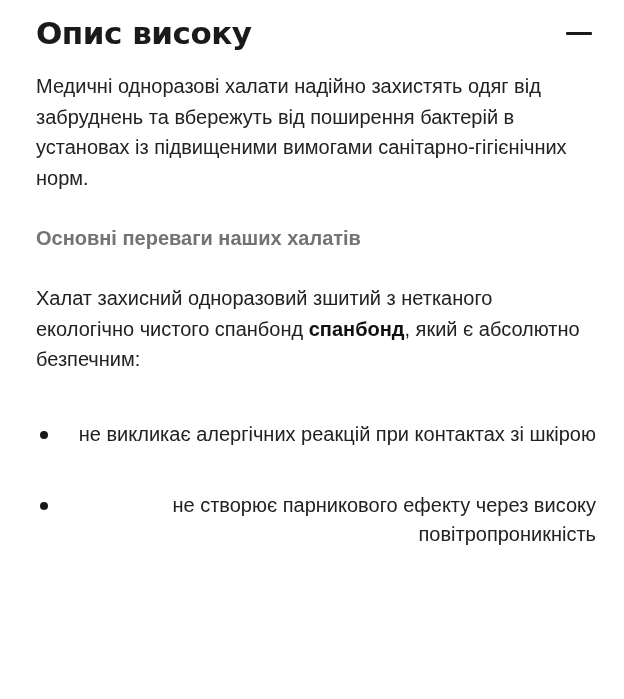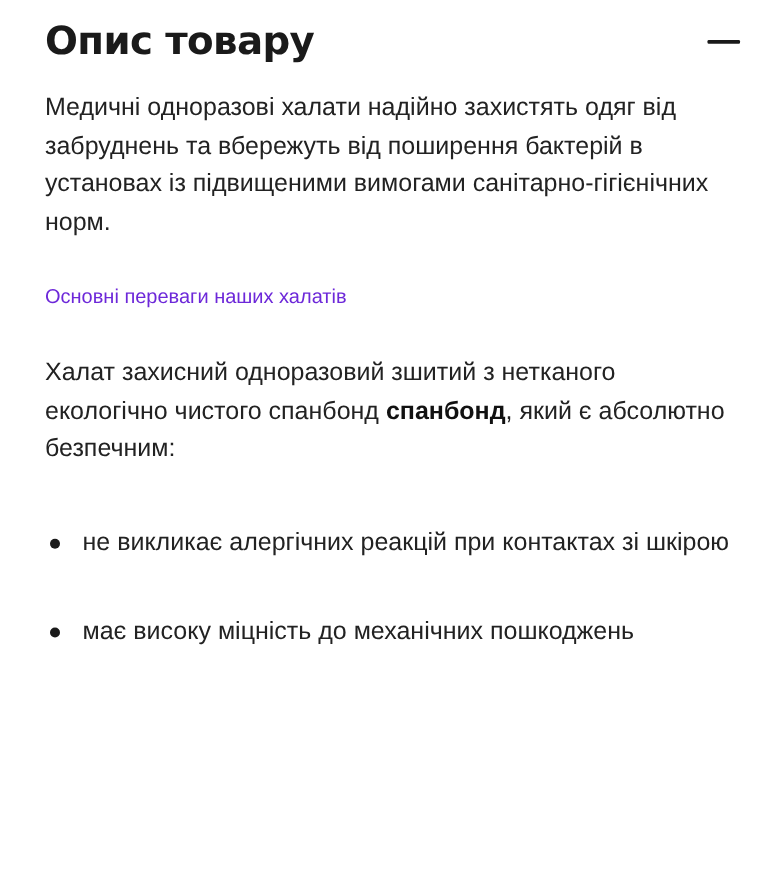--- a/index.html
+++ b/index.html
@@ -57,38 +57,39 @@
       line-height: 30.5px;
       color: #222222;
     }
     .content p {
       margin: 0;
     }
     .intro {
       margin-bottom: 30px !important;
     }
     .subheading {
-      font-size: 16px;
-      font-weight: normal;
-      color: #6d28d9;
+      font-size: 20px;
+      font-weight: bold;
+      color: #737373;
       margin: 0 0 30px 0;
       line-height: 30px;
     }
     .para2 {
       margin-bottom: 45px !important;
     }
     .para2 b {
       font-weight: bold;
       color: #111111;
       margin-top: 36px;
     }
     ul.benefits {
       list-style: none;
       margin: 0;
       padding: 0;
+      text-align: right;
     }
     ul.benefits li {
       position: relative;
       padding-left: 30px;
       margin-bottom: 42px;
       line-height: 29px;
     }
     ul.benefits li .dot {
       position: absolute;
       left: 4px;
@@ -96,36 +97,36 @@
       width: 8px;
       height: 8px;
       border-radius: 50%;
       background: #1a1a1a;
     }
   </style>
 </head>
 <body>
 
 <div class="header">
-  <h2 class="title">Опис товару</h2>
+  <h2 class="title">Опис високу</h2>
   <div class="collapse-btn">
     <span class="bar"></span>
   </div>
 </div>
 
 <div class="content">
   <p class="intro">Медичні одноразові халати надійно захистять одяг від забруднень та вбережуть від поширення бактерій в установах із підвищеними вимогами санітарно-гігієнічних норм.</p>
 
   <h3 class="subheading">Основні переваги наших халатів</h3>
 
   <p class="para2"><span>Халат захисний одноразовий зшитий з нетканого екологічно чистого спанбонд </span><b>спанбонд</b><span>, який є абсолютно безпечним:</span></p>
 
   <ul class="benefits">
     <li>
       <span class="dot"></span>
       <span>не викликає алергічних реакцій при контактах зі шкірою</span>
     </li>
     <li>
       <span class="dot"></span>
-      <span>має високу міцність до механічних пошкоджень</span>
+      <span>не створює парникового ефекту через високу повітропроникність</span>
     </li>
   </ul>
 </div>
 
 </body></html>

